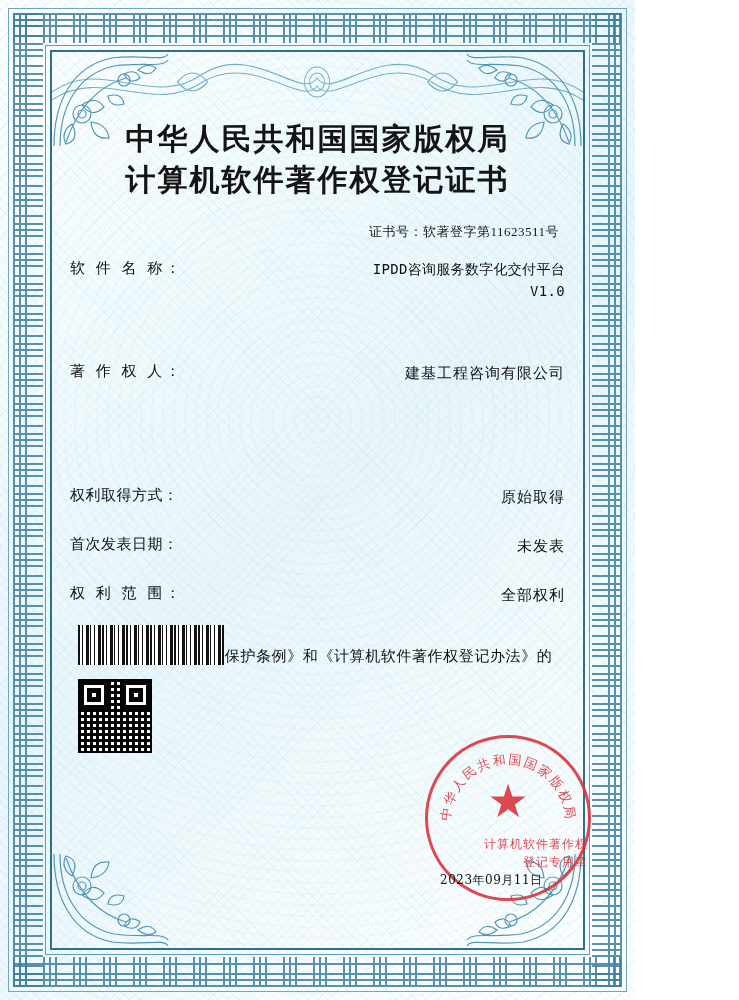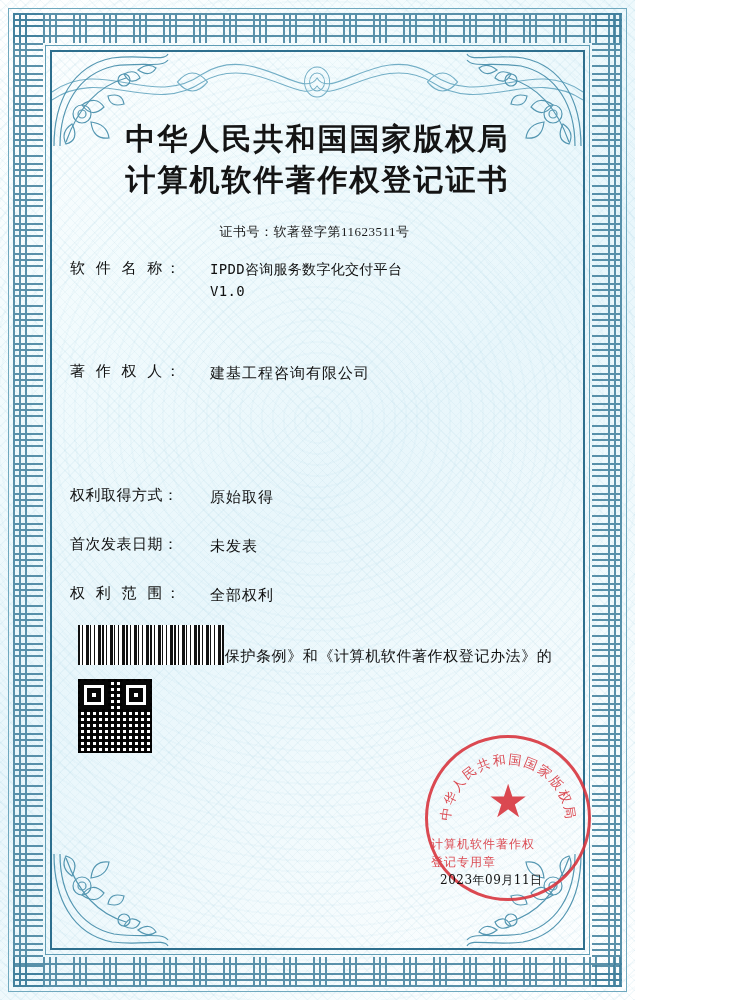--- a/index.html
+++ b/index.html
@@ -131,21 +131,21 @@
     text-align: center;
     font-family: "DejaVu Serif", "Liberation Serif", serif;
     font-weight: bold;
     font-size: 30px;
     letter-spacing: 2px;
     color: #141414;
   }
 
   .cert-no {
     margin-top: 22px;
-    text-align: center;
+    text-align: right;
     padding-right: 6px;
     font-family: "Liberation Serif", serif;
     font-size: 13px;
     color: #1a1a1a;
     letter-spacing: .5px;
   }
 
   .field-block { margin-top: 18px; }
 
   .field-row {
@@ -163,20 +163,21 @@
     white-space: nowrap;
   }
   .field-label.tight { letter-spacing: 0.5px; }
   .field-value {
     flex: 1;
     font-family: "DejaVu Sans Mono", "Liberation Mono", monospace;
     font-size: 14px;
     letter-spacing: .3px;
     line-height: 1.55;
     white-space: pre-line;
+    text-align: right;
   }
   .field-value.cjk {
     font-family: "DejaVu Serif", "Liberation Serif", serif;
     font-size: 15px;
     letter-spacing: 1px;
   }
 
   .gap-lg { height: 46px; }
   .gap-md { height: 28px; }
 
@@ -250,22 +251,22 @@
     position: absolute;
     left: 50%;
     top: 40px;
     transform: translateX(-50%);
     font-size: 46px;
     line-height: 46px;
     color: #d8313a;
   }
   .seal-text1, .seal-text2 {
     position: absolute;
-    left: 3px; right: 0;
-    text-align: left;
+    left: 17px; right: 0;
+    text-align: right;
     font-family: "DejaVu Serif", "Liberation Serif", serif;
     font-size: 12px;
     letter-spacing: 1px;
     color: #d8313a;
   }
   .seal-text1 { top: 98px; }
   .seal-text2 { top: 116px; }
 
   .seal-arc {
     position: absolute;

